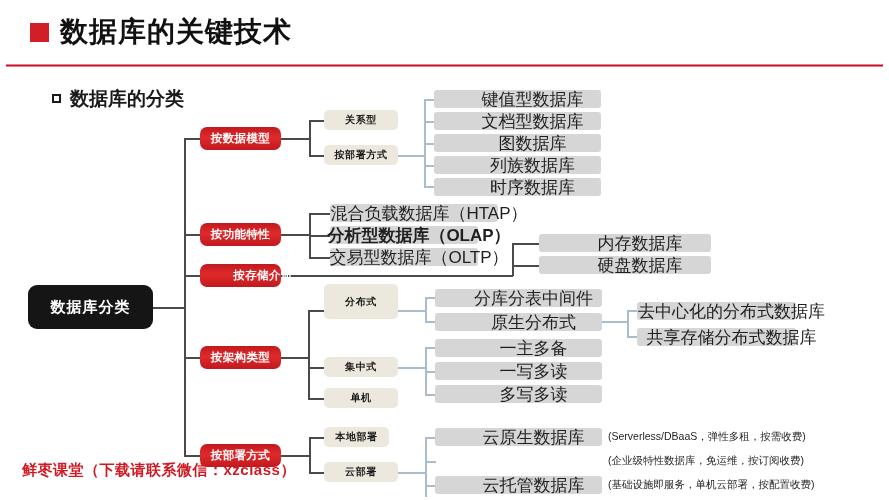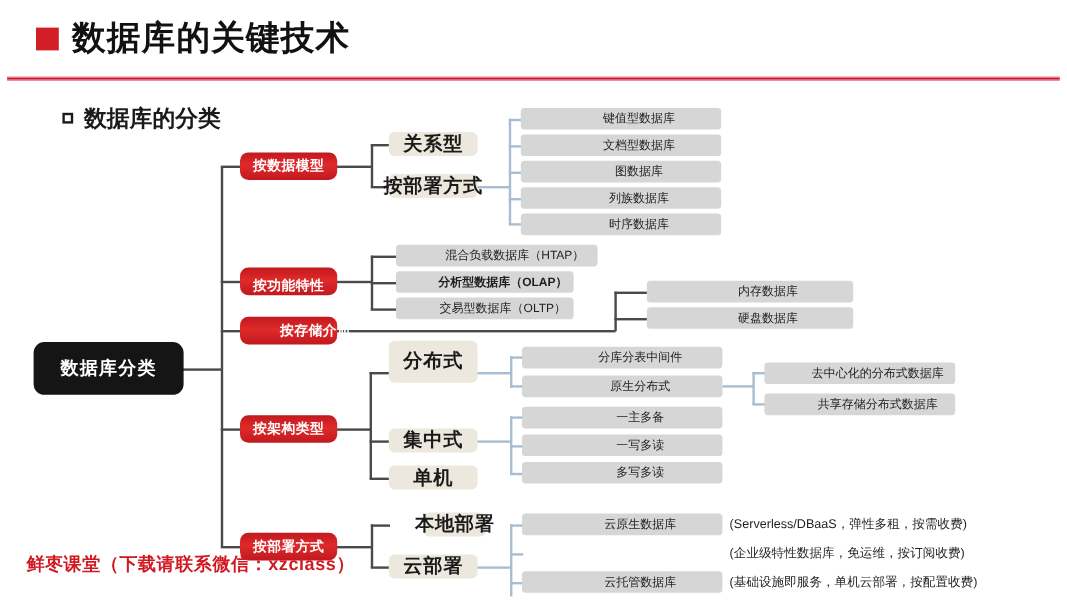--- a/index.html
+++ b/index.html
@@ -87,29 +87,29 @@
     color: #ffffff;
     border-radius: 7px;
     font-size: 11.5px;
     font-weight: bold;
     letter-spacing: 0.4px;
   }
   .node-sub {
     background: #ece8dd;
     color: #1a1a1a;
     border-radius: 5px;
-    font-size: 16px;
+    font-size: 10px;
     font-weight: bold;
     letter-spacing: 0.6px;
   }
   .node-leaf {
     background: #d6d6d6;
     color: #1f1f1f;
     border-radius: 3px;
-    font-size: 10px;
+    font-size: 17px;
     font-weight: normal;
     padding-left: 30px;
   }
   .note {
     position: absolute;
     font-size: 10.5px;
     color: #1f1f1f;
     white-space: nowrap;
     display: flex;
     align-items: center;
@@ -214,21 +214,21 @@
   <div class="ln-blue" style="left:425px; top:461px; width:11px; height:1.5px;"></div>
   <div class="ln-blue" style="left:425px; top:485px; width:11px; height:1.5px;"></div>
 
   <div class="node node-root" style="left:28px; top:285px; width:125px; height:44px;">
     <span>数据库分类</span>
   </div>
 
   <div class="node node-cat" style="left:200px; top:127px; width:81px; height:23px;">
     <span>按数据模型</span>
   </div>
-  <div class="node node-cat" style="left:200px; top:223px; width:81px; height:23px;align-items:flex-end;">
+  <div class="node node-cat" style="left:200px; top:223px; width:81px; height:23px;">
     <span>按功能特性</span>
   </div>
   <div class="node node-cat" style="left:200px; top:264px; width:81px; height:23px;padding-left:45px;">
     <span>按存储介质</span>
   </div>
   <div class="node node-cat" style="left:200px; top:346px; width:81px; height:23px;">
     <span>按架构类型</span>
   </div>
   <div class="node node-cat" style="left:200px; top:444px; width:81px; height:23px;">
     <span>按部署方式</span>
@@ -242,21 +242,21 @@
   </div>
   <div class="node node-sub" style="left:324px; top:284px; width:74px; height:35px;">
     <span>分布式</span>
   </div>
   <div class="node node-sub" style="left:324px; top:357px; width:74px; height:20px;">
     <span>集中式</span>
   </div>
   <div class="node node-sub" style="left:324px; top:388px; width:74px; height:20px;">
     <span>单机</span>
   </div>
-  <div class="node node-sub" style="left:324px; top:427px; width:52px; height:20px;margin-left:29px;">
+  <div class="node node-sub" style="left:324px; top:427px; width:65px; height:20px;">
     <span>本地部署</span>
   </div>
   <div class="node node-sub" style="left:324px; top:462px; width:74px; height:20px;">
     <span>云部署</span>
   </div>
 
   <div class="node node-leaf" style="left:434px; top:90px; width:167px; height:18px;">
     <span>键值型数据库</span>
   </div>
   <div class="node node-leaf" style="left:434px; top:112px; width:167px; height:18px;">

